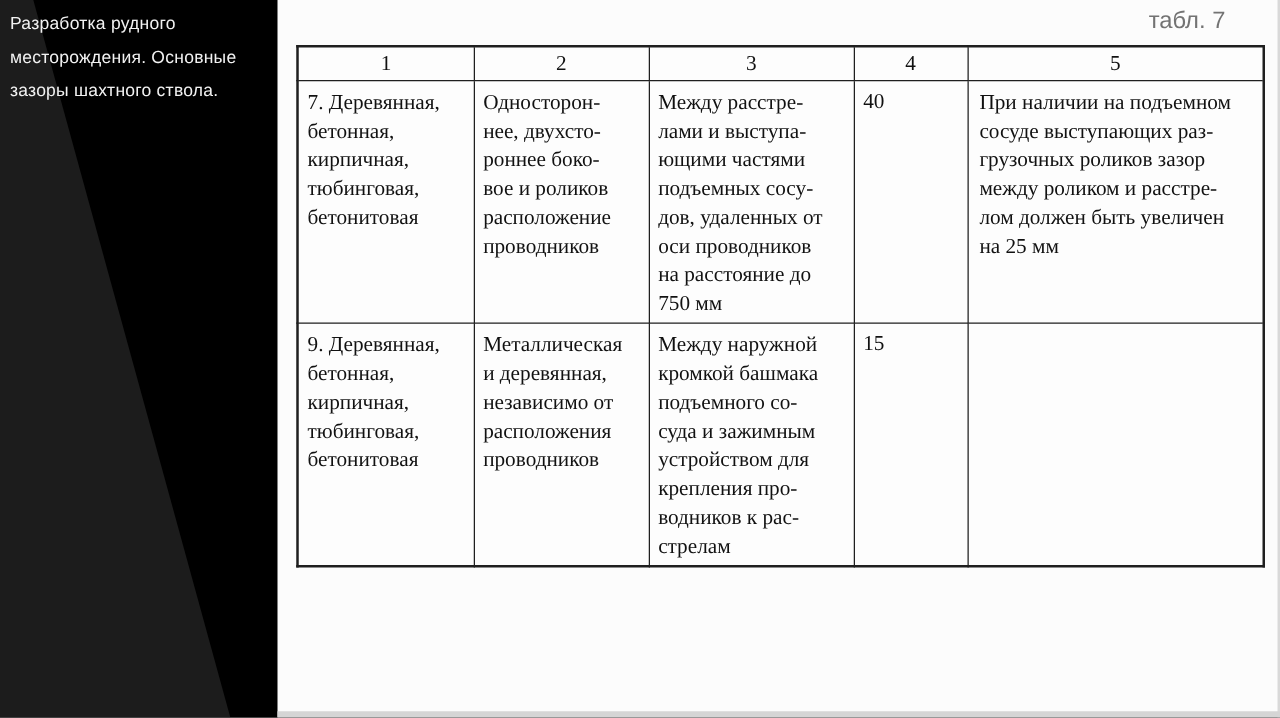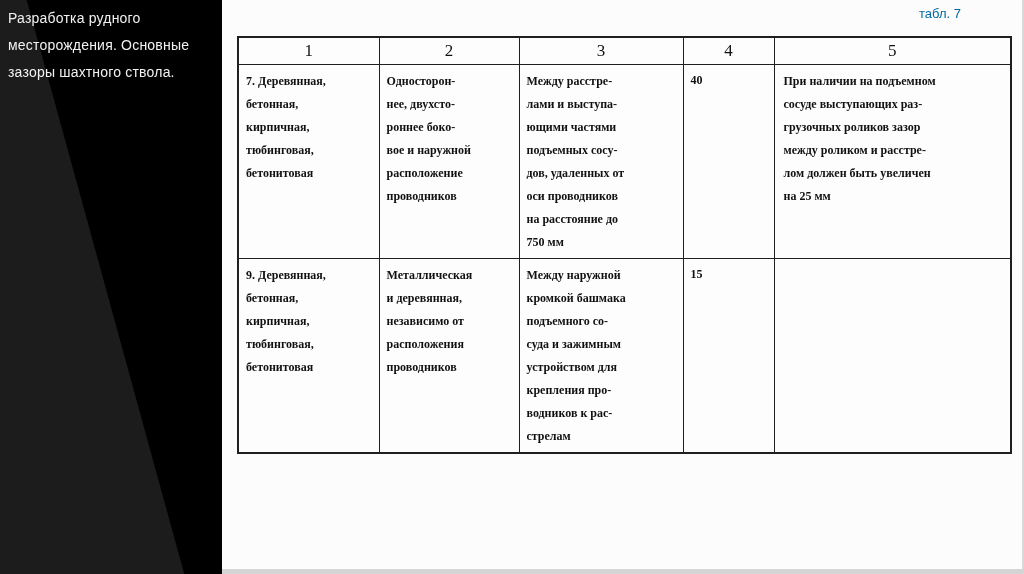--- a/index.html
+++ b/index.html
@@ -34,40 +34,40 @@
     position: absolute; left: 0; bottom: 0; width: 100%; height: 5px;
     background: #d5d5d5;
   }
   .content .right-edge {
     position: absolute; right: 0; top: 0; width: 2px; height: 100%;
     background: #d9d9d9;
   }
   .table-label {
     position: absolute; left: 697px; top: 6px;
     font-family: "Liberation Sans", sans-serif;
-    font-size: 13px; color: #0369a1;
+    font-size: 19px; color: #737373;
   }
 
   
   table.doc-table {
     position: absolute; left: 15px; top: 36px;
     width: 773px; table-layout: fixed; border-collapse: collapse;
     background: #fdfdfd;
   }
   table.doc-table, table.doc-table th, table.doc-table td {
     border: 1.5px solid #1f1f1f;
   }
   table.doc-table { border-width: 2.5px; }
   th.num-head {
     height: 27px; font-weight: normal; font-size: 17px; color: #111;
     text-align: center; vertical-align: middle; padding: 0;
   }
   td.cell {
-    vertical-align: top; font-size: 12px; line-height: 23px; color: #111;
-    padding: 5px 6px 4px 7px; white-space: pre-line; font-weight: bold;
+    vertical-align: top; font-size: 17px; line-height: 23px; color: #111;
+    padding: 5px 6px 4px 7px; white-space: pre-line;
   }
   td.cell.c4 { text-align: left; padding-top: 4px; }
   td.cell.c5 { padding-left: 9px; padding-right: 20px; }
   tr.row-7 { height: 186px; }
   tr.row-8 { height: 120px; }
   tr.row-9 { height: 189px; }
 </style>
 </head>
 <body>
 
@@ -99,21 +99,21 @@
       </tr>
       <tr class="row-7">
         <td class="cell c1">7. Деревянная,
 бетонная,
 кирпичная,
 тюбинговая,
 бетонитовая</td>
         <td class="cell c2">Односторон-
 нее, двухсто-
 роннее боко-
-вое и наружной
+вое и роликов
 расположение
 проводников</td>
         <td class="cell c3">Между расстре-
 лами и выступа-
 ющими частями
 подъемных сосу-
 дов, удаленных от
 оси проводников
 на расстояние до
 750 мм</td>

